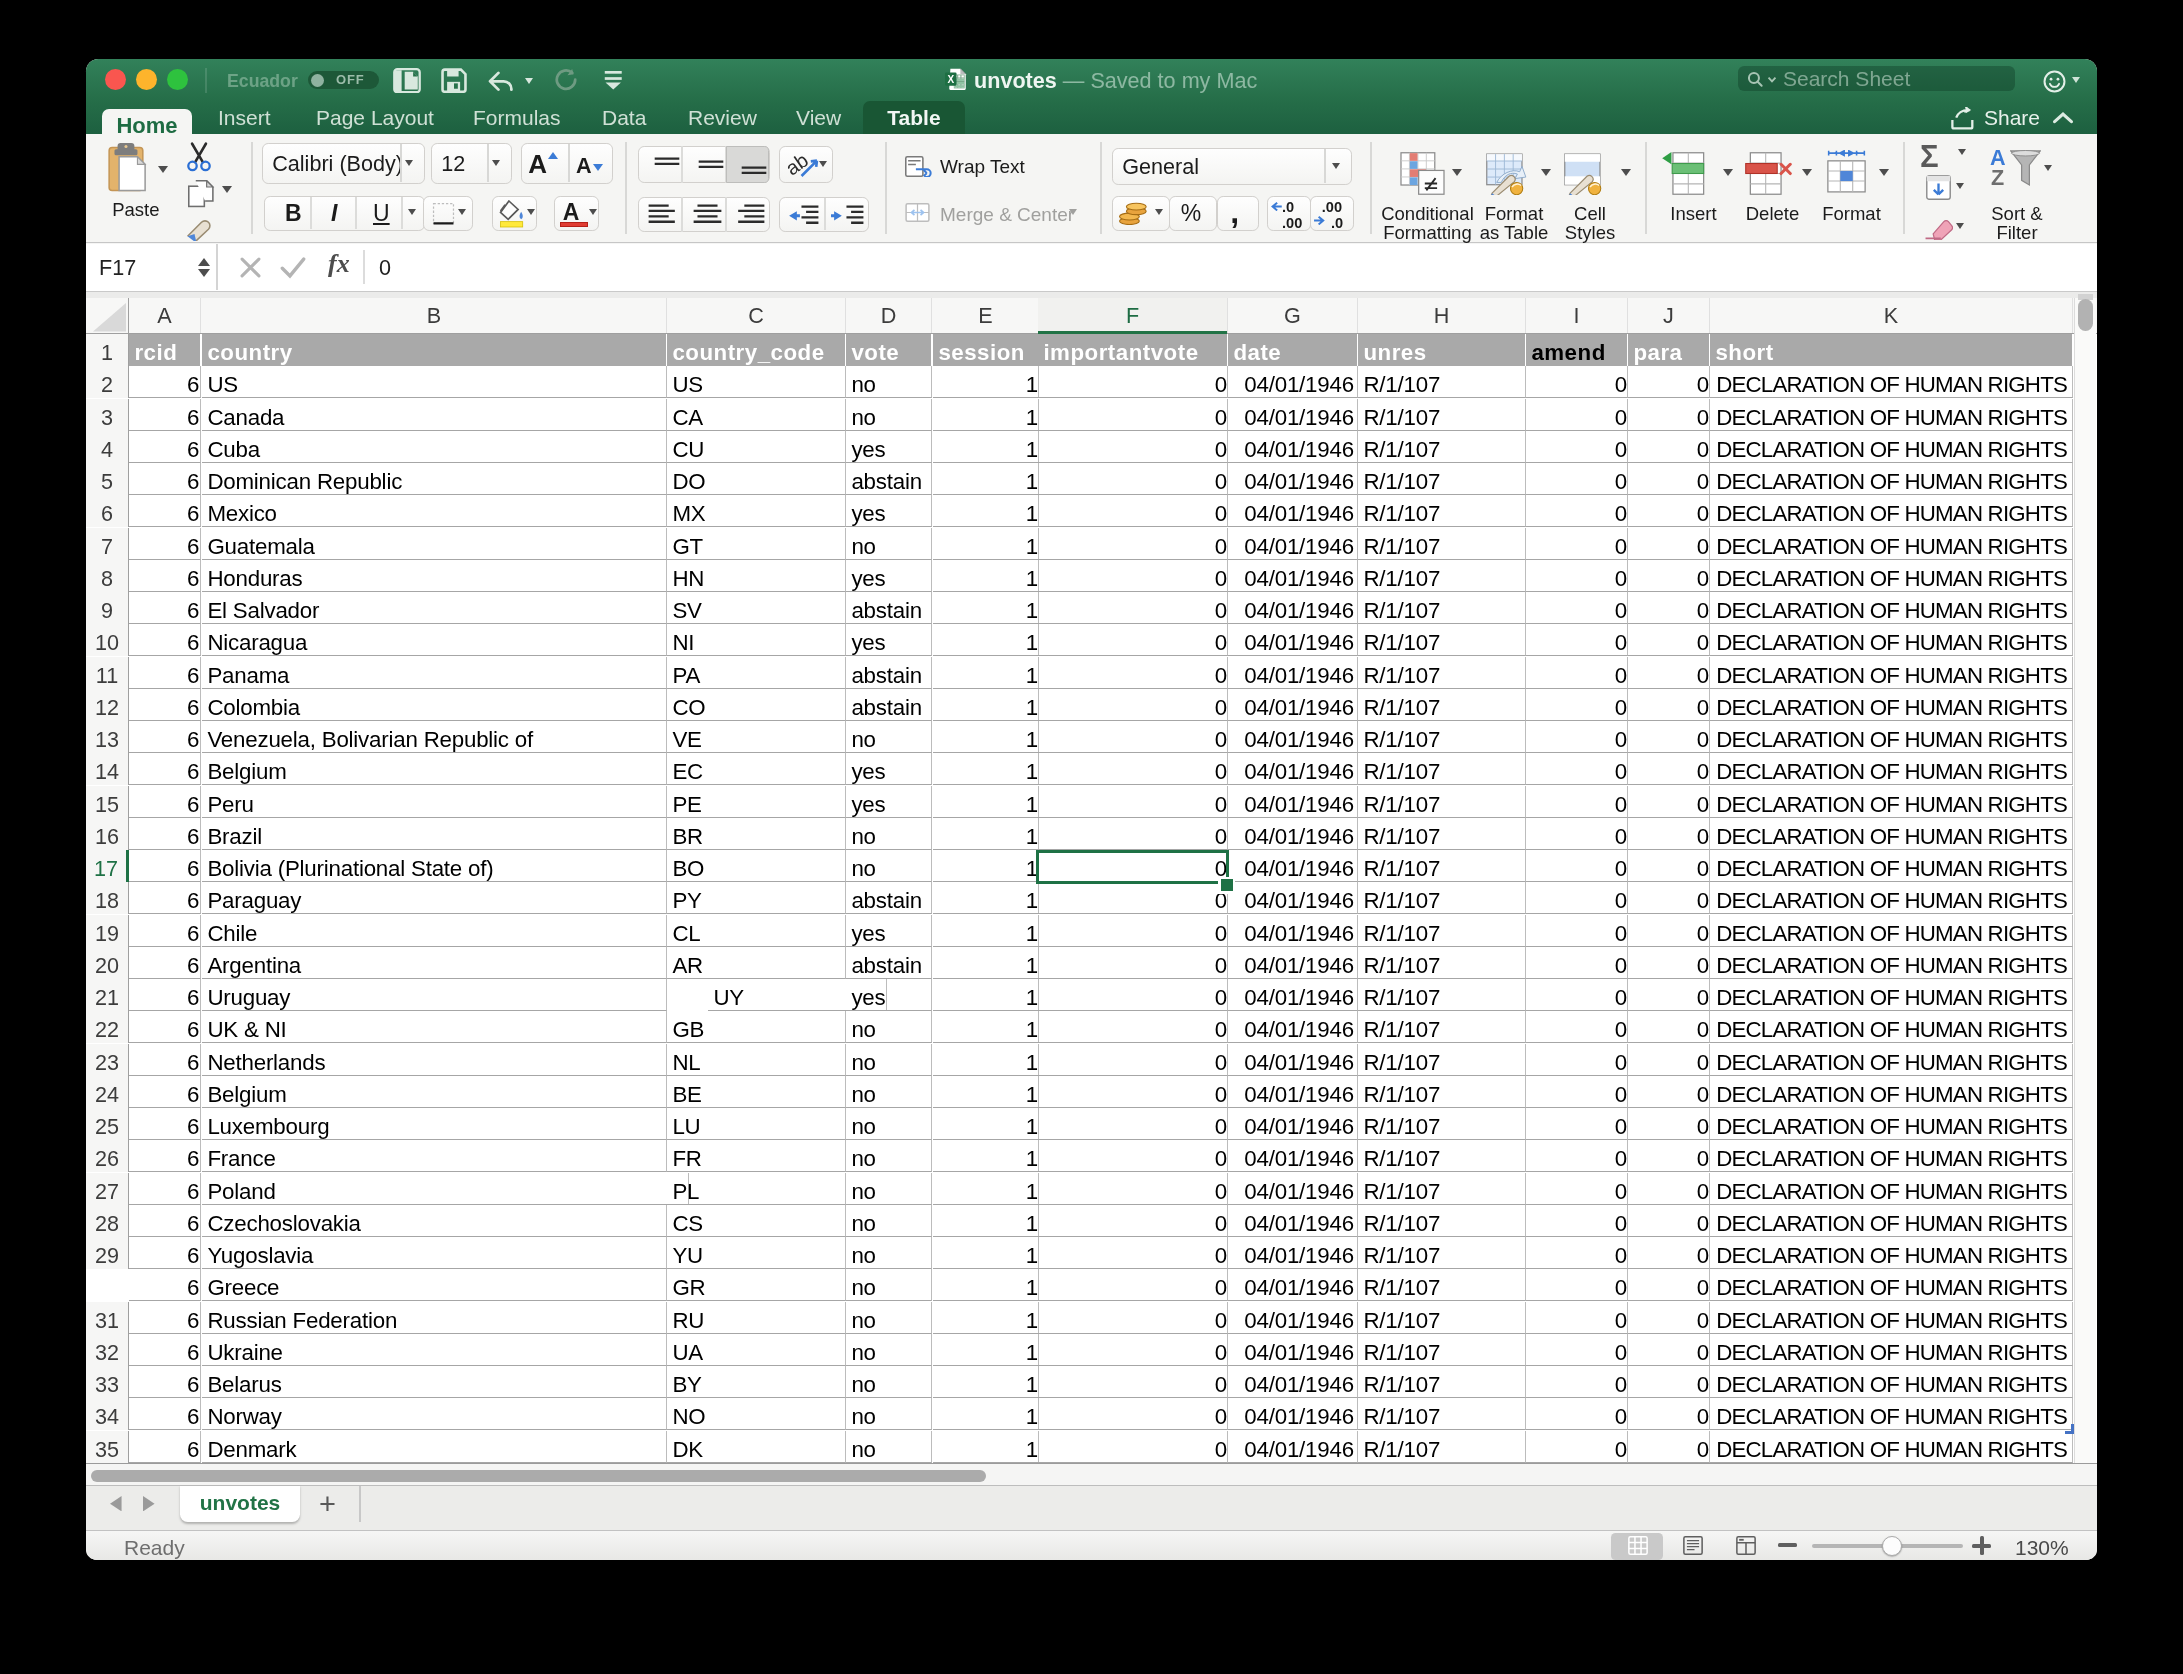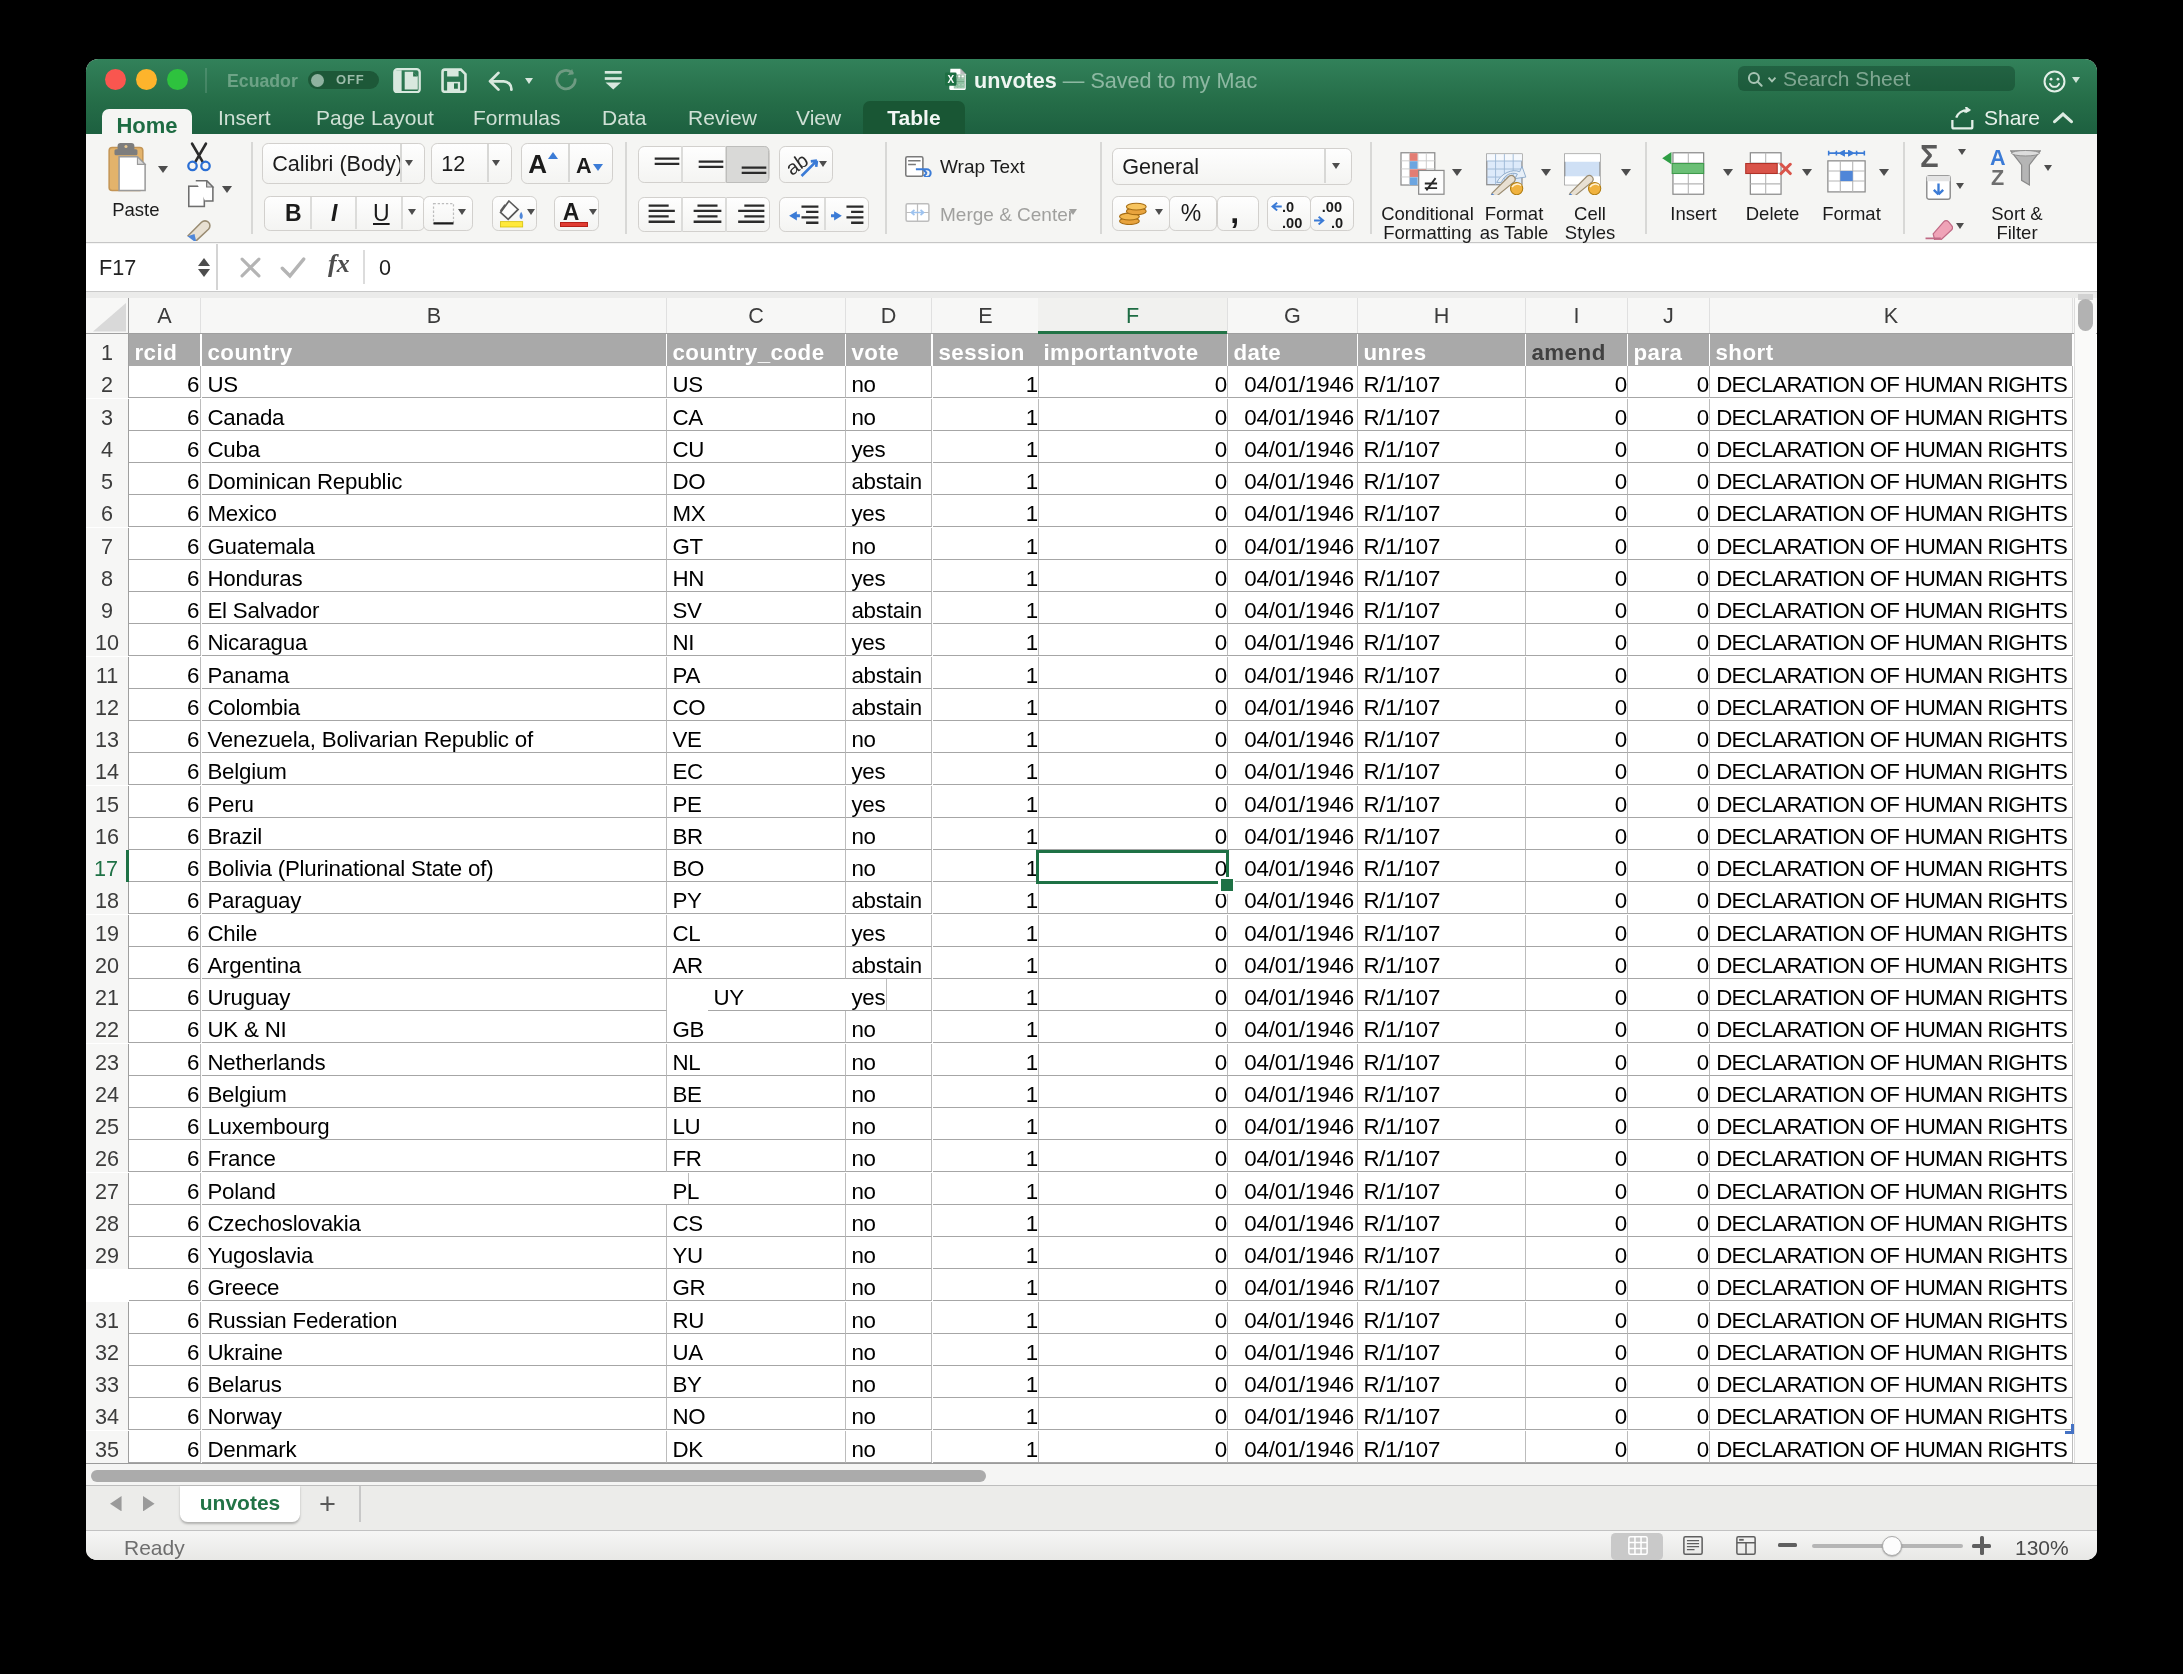--- a/index.html
+++ b/index.html
@@ -436,21 +436,21 @@
     </div>
     <div class="row" style="top:36px; height:32px; line-height:32px;">
         <div class="c" style="left:43px; width:72px; padding-left:5.4px;background:#a9a9a9; color:#fff; font-weight:700; border-right-color:#fff; border-bottom:none; letter-spacing:0.5px;">rcid</div>
         <div class="c" style="left:116px; width:465px; padding-left:5.4px;background:#a9a9a9; color:#fff; font-weight:700; border-right-color:#fff; border-bottom:none; letter-spacing:0.5px;">country</div>
         <div class="c" style="left:581px; width:179px; padding-left:5.4px;background:#a9a9a9; color:#fff; font-weight:700; border-right-color:#fff; border-bottom:none; letter-spacing:0.5px;">country_code</div>
         <div class="c" style="left:760px; width:86px; padding-left:5.4px;background:#a9a9a9; color:#fff; font-weight:700; border-right-color:#fff; border-bottom:none; letter-spacing:0.5px;">vote</div>
         <div class="c" style="left:847px; width:106px; padding-left:5.4px;background:#a9a9a9; color:#fff; font-weight:700; border-right-color:#fff; border-bottom:none; letter-spacing:0.5px;">session</div>
         <div class="c" style="left:952px; width:190px; padding-left:5.4px;background:#a9a9a9; color:#fff; font-weight:700; border-right-color:#fff; border-bottom:none; letter-spacing:0.5px;">importantvote</div>
         <div class="c" style="left:1142px; width:130px; padding-left:5.4px;background:#a9a9a9; color:#fff; font-weight:700; border-right-color:#fff; border-bottom:none; letter-spacing:0.5px;">date</div>
         <div class="c" style="left:1272px; width:168px; padding-left:5.4px;background:#a9a9a9; color:#fff; font-weight:700; border-right-color:#fff; border-bottom:none; letter-spacing:0.5px;">unres</div>
-        <div class="c" style="left:1440px; width:102px; padding-left:5.4px;background:#a9a9a9; color:#404040; font-weight:700; border-right-color:#fff; border-bottom:none; letter-spacing:0.5px;">amend</div>
+        <div class="c" style="left:1440px; width:102px; padding-left:5.4px;background:#a9a9a9; color:#000000; font-weight:700; border-right-color:#fff; border-bottom:none; letter-spacing:0.5px;">amend</div>
         <div class="c" style="left:1542px; width:82px; padding-left:5.4px;background:#a9a9a9; color:#fff; font-weight:700; border-right-color:#fff; border-bottom:none; letter-spacing:0.5px;">para</div>
         <div class="c" style="left:1624px; width:363px; padding-left:5.4px;background:#a9a9a9; color:#fff; font-weight:700; border-right-color:#fff; border-bottom:none; letter-spacing:0.5px;">short</div>
       </div>
     <div class="row" style="top:68px; height:32px; line-height:32px;">
         <div class="c r" style="left:43px; width:72px; padding-right:0.8px;">6</div>
         <div class="c" style="left:116px; width:465px; padding-left:5.4px;">US</div>
         <div class="c" style="left:581px; width:179px; padding-left:5.4px;">US</div>
         <div class="c" style="left:760px; width:86px; padding-left:5.4px;">no</div>
         <div class="c r" style="left:847px; width:106px; padding-right:0px;">1</div>
         <div class="c r" style="left:952px; width:190px; padding-right:0px;">0</div>

